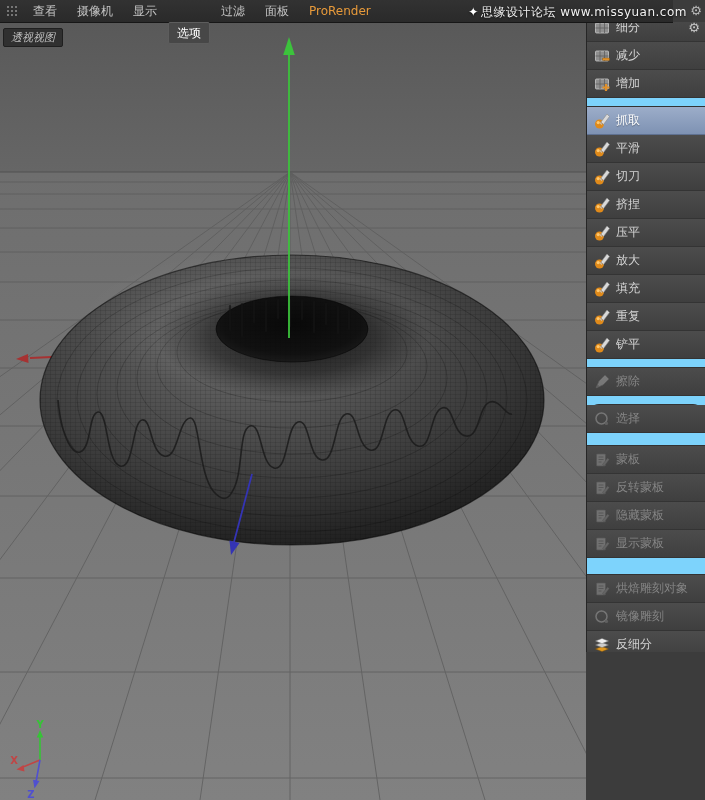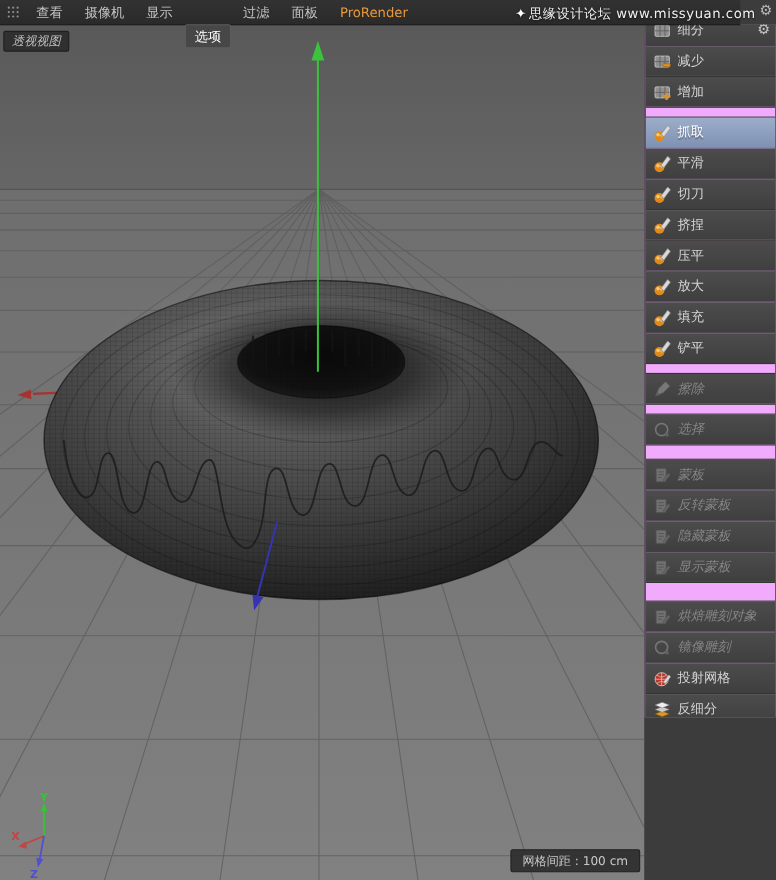--- a/index.html
+++ b/index.html
@@ -40,37 +40,37 @@
   }
   .grid-status{
     position:absolute;left:464px;top:750px;z-index:4;width:116px;height:19px;
     background:rgba(46,46,46,.92);border:1px solid #222;border-radius:2px;
     color:#c9c9c9;font-size:11px;display:flex;align-items:center;justify-content:center;
   }
   svg text{font-family:"DejaVu Sans","Liberation Sans",sans-serif;}
   
   .sidebar{
     position:absolute;left:586px;top:22px;width:119px;height:630px;
-    background:#f0abfc;border-left:1px solid #262626;box-sizing:border-box;
+    background:#7dd3fc;border-left:1px solid #262626;box-sizing:border-box;
     overflow:hidden;z-index:5;
   }
   .tool-group{margin-bottom:8px;border-top:1px solid #333;}
-  .tool-group:nth-child(4){margin-bottom:12px;}
+  .tool-group:nth-child(4){margin-bottom:12px;border-radius:12px;}
   .tool-group:nth-child(5){margin-bottom:16px;}
   .tool-group:first-child .tool-row:first-child{margin-top:-9px;}
   .tool-row{
     height:27px;display:flex;align-items:center;padding-left:4px;
     background:linear-gradient(#4c4c4c,#3f3f3f);
     border-bottom:1px solid #343434;position:relative;
   }
   .tool-row.selected{background:linear-gradient(#9cadc9,#7e92b3);border-bottom:1px solid #5f7191;}
   .tool-icon{width:22px;height:18px;display:flex;align-items:center;justify-content:center;flex:0 0 22px;}
   .tool-label{font-size:12px;color:#d4d4d4;margin-left:3px;white-space:nowrap;}
   .tool-row.selected .tool-label{color:#ffffff;text-shadow:0 1px 1px rgba(0,0,0,.35);}
-  .tool-row.disabled .tool-label{color:#858585;font-style:italic;}
+  .tool-row.disabled .tool-label{color:#858585;}
   .tool-row.disabled .tool-icon{filter:grayscale(1) brightness(.85);opacity:.45;}
   .tool-gear{margin-left:auto;margin-right:5px;color:#c6c6c6;font-size:13px;line-height:14px;}
 </style>
 </head>
 <body>
 
 <div class="menubar">
   <span class="grip">
     <svg width="12" height="12" viewBox="0 0 12 12">
       <g fill="#8f8f8f">
@@ -197,21 +197,20 @@
       <line x1="40" y1="738" x2="23" y2="745" stroke="#c04545"></line>
       <polygon points="16.5,747.5 24.5,749.5 23.5,743" fill="#c04545" stroke="none"></polygon>
       <line x1="40" y1="738" x2="36" y2="760" stroke="#5050d0"></line>
       <polygon points="34.5,766.5 39.5,759 33,757.8" fill="#5050d0" stroke="none"></polygon>
       <text x="40" y="706" text-anchor="middle" font-size="10" font-weight="bold" fill="#35c435" stroke="none">Y</text>
       <text x="14" y="742" text-anchor="middle" font-size="10" font-weight="bold" fill="#c04545" stroke="none">X</text>
       <text x="31" y="776" text-anchor="middle" font-size="10" font-weight="bold" fill="#5050d0" stroke="none">Z</text>
     </g>
   </svg>
 
-  <div class="grid-status">网格间距 : 100 cm</div>
 </div>
 
 <div class="sidebar">
   <div id="sidebar-groups">
       <div class="tool-group">
         <div class="tool-row normal">
           <span class="tool-icon">
             <svg width="18" height="18" viewBox="0 0 18 18">
               <rect x="2.5" y="4" width="13" height="10" rx="1" fill="#8f8f8f" stroke="#c9c9c9" stroke-width="0.8"></rect>
               <path d="M2.5 9h13 M7 4v10 M11.5 4v10" stroke="#5e5e5e" stroke-width="0.8" fill="none"></path>
@@ -321,20 +320,31 @@
         </div>
         <div class="tool-row normal">
           <span class="tool-icon">
             <svg width="18" height="18" viewBox="0 0 18 18">
               <circle cx="6.5" cy="12" r="4.5" fill="#e08a1a"></circle>
               <circle cx="5.2" cy="10.6" r="1.6" fill="#ffc86e"></circle>
               <polygon points="8,10 14,2 16.5,4.5 10.5,12.5" fill="#d9d9d9" stroke="#8a8a8a" stroke-width="0.6"></polygon>
               <polygon points="8,10 9.4,13.4 6.6,11.2" fill="#bfbfbf"></polygon>
             </svg>
           </span>
+          <span class="tool-label">重复</span>
+        </div>
+        <div class="tool-row normal">
+          <span class="tool-icon">
+            <svg width="18" height="18" viewBox="0 0 18 18">
+              <circle cx="6.5" cy="12" r="4.5" fill="#e08a1a"></circle>
+              <circle cx="5.2" cy="10.6" r="1.6" fill="#ffc86e"></circle>
+              <polygon points="8,10 14,2 16.5,4.5 10.5,12.5" fill="#d9d9d9" stroke="#8a8a8a" stroke-width="0.6"></polygon>
+              <polygon points="8,10 9.4,13.4 6.6,11.2" fill="#bfbfbf"></polygon>
+            </svg>
+          </span>
           <span class="tool-label">铲平</span>
         </div>
       </div>
       <div class="tool-group">
         <div class="tool-row disabled">
           <span class="tool-icon">
             <svg width="18" height="18" viewBox="0 0 18 18">
               <polygon points="3,15 6,8 12,2 16,6 10,12 3,15" fill="#d6d6d6" stroke="#808080" stroke-width="0.7"></polygon>
               <polygon points="3,15 6.8,13.6 4.4,11.2" fill="#9a9a9a"></polygon>
             </svg>
@@ -411,30 +421,20 @@
             <svg width="18" height="18" viewBox="0 0 18 18">
               <circle cx="8.5" cy="8.5" r="5.5" fill="none" stroke="#cccccc" stroke-width="1.5"></circle>
               <circle cx="13.4" cy="13.4" r="1.7" fill="#e0902a"></circle>
             </svg>
           </span>
           <span class="tool-label">镜像雕刻</span>
         </div>
         <div class="tool-row normal">
           <span class="tool-icon">
             <svg width="18" height="18" viewBox="0 0 18 18">
-              <circle cx="8.5" cy="9.5" r="6" fill="#b8392b" stroke="#d8d8d8" stroke-width="0.7"></circle>
-              <path d="M2.5 9.5h12 M8.5 3.5v12 M4.2 5.7c2.8 2.2 5.8 2.2 8.6 0 M4.2 13.3c2.8 -2.2 5.8 -2.2 8.6 0" stroke="#e8d8d8" stroke-width="0.6" fill="none"></path>
-              <polygon points="10,12 15,5.5 16.8,7.2 11.8,13.8" fill="#d9d9d9" stroke="#777777" stroke-width="0.4"></polygon>
-            </svg>
-          </span>
-          <span class="tool-label">投射网格</span>
-        </div>
-        <div class="tool-row normal">
-          <span class="tool-icon">
-            <svg width="18" height="18" viewBox="0 0 18 18">
               <polygon points="2.5,13 9,10.4 15.5,13 9,15.6" fill="#e0971f" stroke="#7c540e" stroke-width="0.5"></polygon>
               <polygon points="2.5,9 9,6.4 15.5,9 9,11.6" fill="#cccccc" stroke="#6f6f6f" stroke-width="0.5"></polygon>
               <polygon points="2.5,5 9,2.4 15.5,5 9,7.6" fill="#efefef" stroke="#7a7a7a" stroke-width="0.5"></polygon>
             </svg>
           </span>
           <span class="tool-label">反细分</span>
         </div>
       </div>
     </div>
 </div>

